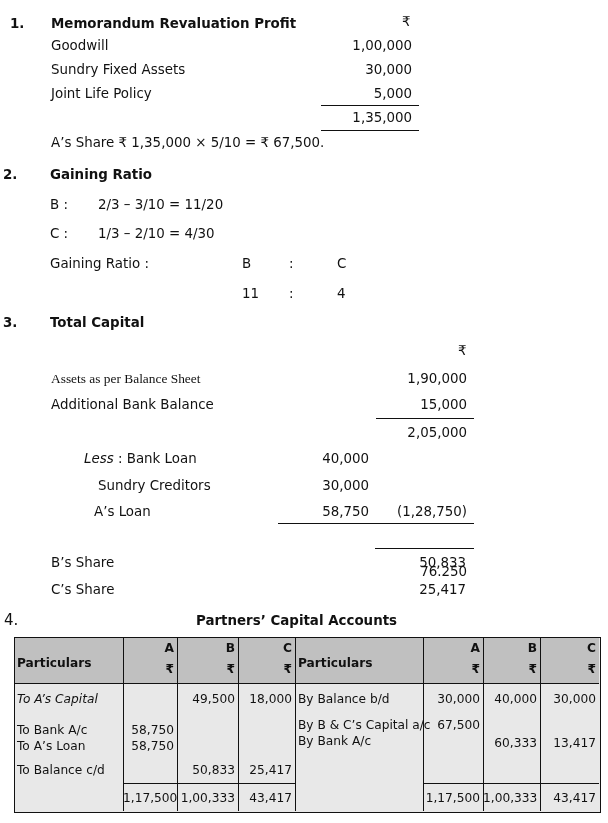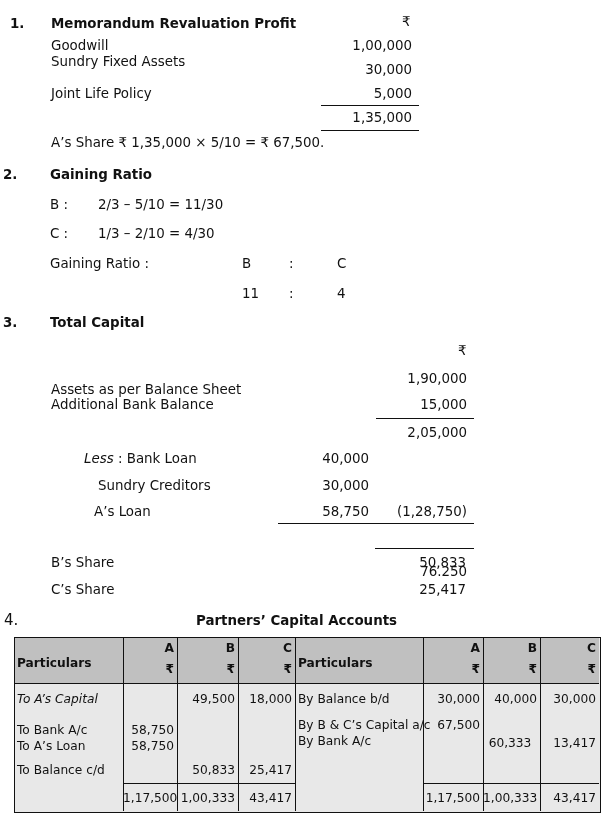--- a/index.html
+++ b/index.html
@@ -27,59 +27,59 @@
 <body>
 
 <div>
   <span class="abs b" style="left:10px;top:16px;">1.</span>
   <span class="abs b" style="left:51px;top:16px;">Memorandum Revaluation Profit</span>
   <span class="abs" style="left:402px;top:14px;">₹</span>
 
   <span class="abs" style="left:51px;top:38px;">Goodwill</span>
   <span class="abs r" style="left:320px;width:92px;top:38px;">1,00,000</span>
 
-  <span class="abs" style="left:51px;top:54px;">Sundry Fixed Assets</span>
+  <span class="abs" style="left:51px;top:62px;">Sundry Fixed Assets</span>
   <span class="abs r" style="left:320px;width:92px;top:62px;">30,000</span>
 
   <span class="abs" style="left:51px;top:86px;">Joint Life Policy</span>
   <span class="abs r" style="left:320px;width:92px;top:86px;">5,000</span>
 
   <div class="hline" style="left:321px;width:98px;top:105px;"></div>
   <span class="abs r" style="left:320px;width:92px;top:110px;">1,35,000</span>
   <div class="hline" style="left:321px;width:98px;top:130px;"></div>
 
   <span class="abs" style="left:51px;top:135px;">A’s Share ₹ 1,35,000 × 5/10 = ₹ 67,500.</span>
 </div>
 
 <div>
   <span class="abs b" style="left:3px;top:167px;">2.</span>
   <span class="abs b" style="left:50px;top:167px;">Gaining Ratio</span>
 
   <span class="abs" style="left:50px;top:197px;">B :</span>
-  <span class="abs" style="left:98px;top:197px;">2/3 – 5/10 = 11/30</span>
+  <span class="abs" style="left:98px;top:197px;">2/3 – 3/10 = 11/20</span>
 
   <span class="abs" style="left:50px;top:226px;">C :</span>
   <span class="abs" style="left:98px;top:226px;">1/3 – 2/10 = 4/30</span>
 
   <span class="abs" style="left:50px;top:256px;">Gaining Ratio :</span>
   <span class="abs" style="left:242px;top:256px;">B</span>
   <span class="abs" style="left:289px;top:256px;">:</span>
   <span class="abs" style="left:337px;top:256px;">C</span>
 
   <span class="abs" style="left:242px;top:286px;">11</span>
   <span class="abs" style="left:289px;top:286px;">:</span>
   <span class="abs" style="left:337px;top:286px;">4</span>
 </div>
 
 <div>
   <span class="abs b" style="left:3px;top:315px;">3.</span>
   <span class="abs b" style="left:50px;top:315px;">Total Capital</span>
   <span class="abs" style="left:458px;top:343px;">₹</span>
 
-  <span class="abs" style="left:51px;top:382px;">Assets as per Balance Sheet</span>
+  <span class="abs" style="left:51px;top:371px;font-family:Liberation Serif, serif;">Assets as per Balance Sheet</span>
   <span class="abs r" style="left:370px;width:97px;top:371px;">1,90,000</span>
 
   <span class="abs" style="left:51px;top:397px;">Additional Bank Balance</span>
   <span class="abs r" style="left:370px;width:97px;top:397px;">15,000</span>
 
   <div class="hline" style="left:376px;width:98px;top:418px;"></div>
   <span class="abs r" style="left:370px;width:97px;top:425px;">2,05,000</span>
 
   <span class="abs" style="left:51px;top:451px;"><span class="i">Less</span> <span>: Bank Loan</span></span>
   <span class="abs r" style="left:290px;width:79px;top:451px;">40,000</span>
@@ -171,21 +171,21 @@
     </div>
     <div>
       <span class="t" style="left:283px;top:80px;">By B &amp; C’s Capital a/c</span>
       <span class="t r" style="left:408px;width:57px;top:80px;">67,500</span>
       <span class="t r" style="left:468px;width:54px;top:80px;"></span>
       <span class="t r" style="left:525px;width:56px;top:80px;"></span>
     </div>
     <div>
       <span class="t" style="left:283px;top:96px;">By Bank A/c</span>
       <span class="t r" style="left:408px;width:57px;top:98px;"></span>
-      <span class="t r" style="left:468px;width:54px;top:98px;text-align:center;">60,333</span>
+      <span class="t r" style="left:468px;width:54px;top:98px;">60,333</span>
       <span class="t r" style="left:525px;width:56px;top:98px;">13,417</span>
     </div>
 
     <div>
       <span class="t r" style="left:108px;width:51px;top:153px;">1,17,500</span>
       <span class="t r" style="left:162px;width:58px;top:153px;">1,00,333</span>
       <span class="t r" style="left:223px;width:54px;top:153px;">43,417</span>
       <span class="t r" style="left:408px;width:57px;top:153px;">1,17,500</span>
       <span class="t r" style="left:468px;width:54px;top:153px;">1,00,333</span>
       <span class="t r" style="left:525px;width:56px;top:153px;">43,417</span>

